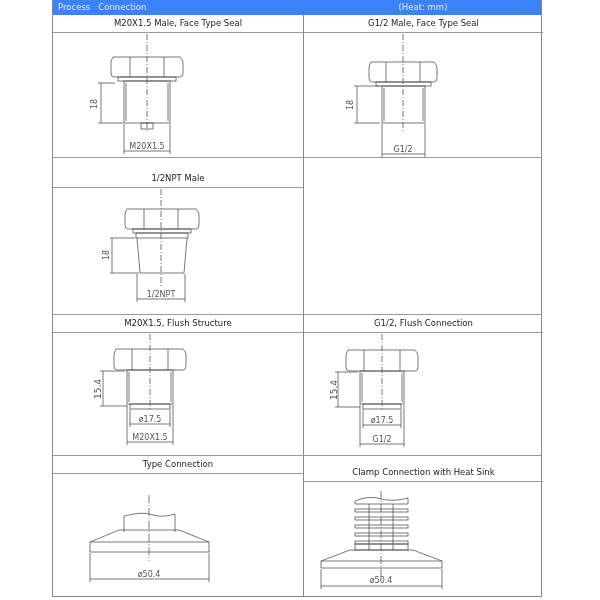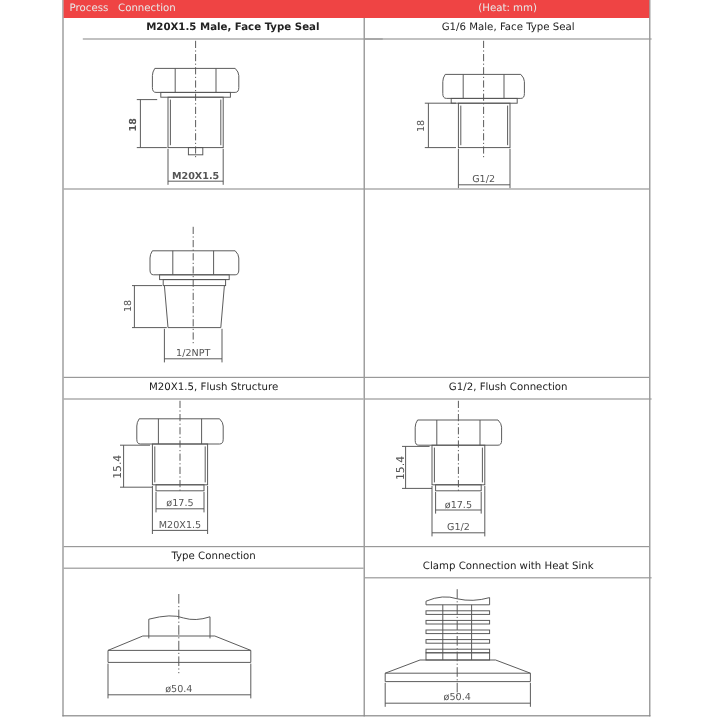--- a/index.html
+++ b/index.html
@@ -1,37 +1,37 @@
 <!DOCTYPE html>
 <html><head>
 <meta charset="utf-8">
 <style>
   html,body{margin:0;padding:0;background:#fff;}
   body{width:600px;height:600px;position:relative;overflow:hidden;font-family:"DejaVu Sans",sans-serif;}
   .tbl{position:absolute;left:52px;top:0;width:490px;height:597px;border-left:1px solid #888;border-right:1px solid #888;border-bottom:1px solid #888;box-sizing:border-box;}
-  .hdr{position:absolute;left:0;top:0;width:100%;height:15px;background:#ef4444;color:#e8e8e8;font-size:8.5px;line-height:15px;}
+  .hdr{position:absolute;left:0;top:0;width:100%;height:15px;background:#3b82f6;color:#e8e8e8;font-size:8.5px;line-height:15px;}
   .hdr .l{position:absolute;left:5px;}
   .hdr .r{position:absolute;left:250px;width:240px;text-align:center;}
   .cell{position:absolute;box-sizing:border-box;}
   .title{position:absolute;left:0;width:100%;height:17px;line-height:17px;text-align:center;font-size:8.5px;color:#222;border-bottom:1px solid #999;}
   .vdiv{position:absolute;left:250px;top:15px;width:1px;height:582px;background:#888;}
   .hline{position:absolute;left:0;width:100%;height:1px;background:#999;}
   svg text{font-family:"DejaVu Sans",sans-serif;}
 </style>
 </head>
 <body>
 
 <div class="tbl">
   <div class="hdr">
     <span class="l" style="white-space:pre">Process   Connection</span>
     <span class="r">(Heat: mm)</span>
   </div>
   <div class="vdiv"></div>
 
-  <div class="cell" style="left:16px;top:15px;width:250px;height:142px;font-weight:bold;">
+  <div class="cell" style="left:0;top:15px;width:250px;height:142px;">
     <div class="title" style="top:0">M20X1.5 Male,  Face Type Seal</div>
     <svg width="250" height="125" style="position:absolute;top:17px;left:0" stroke="#555" fill="none" stroke-width="0.8">
       <line x1="94" y1="2" x2="94" y2="100" stroke-dasharray="6,2,1,2"></line>
       <path d="M60,25 Q58,28 58,31 L58,41 Q58,45 61,45 L127,45 Q130,45 130,41 L130,31 Q130,28 127,25 Z"></path>
       <line x1="77" y1="25" x2="77" y2="45"></line>
         <line x1="111" y1="25" x2="111" y2="45"></line>
       <rect x="65" y="45" width="58" height="4"></rect>
       <rect x="71" y="49" width="46" height="42"></rect>
       <line x1="73" y1="51" x2="73" y2="89"></line>
         <line x1="115" y1="51" x2="115" y2="89"></line>
@@ -40,21 +40,21 @@
         <line x1="45" y1="91" x2="70" y2="91"></line>
       <line x1="48" y1="51" x2="48" y2="91"></line>
       <line x1="71" y1="92" x2="71" y2="122"></line>
         <line x1="117" y1="92" x2="117" y2="122"></line>
       <line x1="71" y1="119" x2="117" y2="119"></line>
       <text x="44" y="72" font-size="8" fill="#555" stroke="none" transform="rotate(-90 44 72)" text-anchor="middle">18</text>
       <text x="94" y="117" font-size="8" fill="#555" stroke="none" text-anchor="middle">M20X1.5</text>
     </svg>
   </div>
   <div class="cell" style="left:251px;top:15px;width:239px;height:142px;">
-    <div class="title" style="top:0">G1/6 Male,  Face Type Seal</div>
+    <div class="title" style="top:0">G1/2 Male,  Face Type Seal</div>
     <svg width="239" height="125" style="position:absolute;top:17px;left:0" stroke="#555" fill="none" stroke-width="0.8">
       <line x1="99" y1="2" x2="99" y2="100" stroke-dasharray="6,2,1,2"></line>
       <path d="M67,30 Q65,33 65,36 L65,46 Q65,50 68,50 L130,50 Q133,50 133,46 L133,36 Q133,33 130,30 Z"></path>
       <line x1="82" y1="30" x2="82" y2="50"></line>
         <line x1="116" y1="30" x2="116" y2="50"></line>
       <rect x="72" y="50" width="55" height="4"></rect>
       <rect x="78" y="54" width="43" height="37"></rect>
       <line x1="80" y1="56" x2="80" y2="89"></line>
         <line x1="119" y1="56" x2="119" y2="89"></line>
       <line x1="50" y1="54" x2="76" y2="54"></line>
@@ -63,20 +63,21 @@
       <line x1="78" y1="92" x2="78" y2="125"></line>
         <line x1="121" y1="92" x2="121" y2="125"></line>
       <line x1="78" y1="122" x2="121" y2="122"></line>
       <text x="49" y="73" font-size="8" fill="#555" stroke="none" transform="rotate(-90 49 73)" text-anchor="middle">18</text>
       <text x="99" y="120" font-size="8" fill="#555" stroke="none" text-anchor="middle">G1/2</text>
     </svg>
   </div>
   <div class="hline" style="top:157px"></div>
 
   <div class="cell" style="left:0;top:170px;width:250px;height:144px;">
+    <div class="title" style="top:0">1/2NPT Male</div>
     <svg width="250" height="127" style="position:absolute;top:17px;left:0" stroke="#555" fill="none" stroke-width="0.8">
       <line x1="108" y1="2" x2="108" y2="100" stroke-dasharray="6,2,1,2"></line>
       <path d="M74,22 Q72,25 72,28 L72,38 Q72,42 75,42 L143,42 Q146,42 146,38 L146,28 Q146,25 143,22 Z"></path>
       <line x1="91" y1="22" x2="91" y2="42"></line>
         <line x1="125" y1="22" x2="125" y2="42"></line>
       <rect x="80" y="42" width="58" height="4"></rect>
       <rect x="83" y="46" width="52" height="5"></rect>
       <path d="M84,51 L87,86 L131,86 L134,51"></path>
       <line x1="57" y1="51" x2="82" y2="51"></line>
         <line x1="57" y1="86" x2="86" y2="86"></line>

